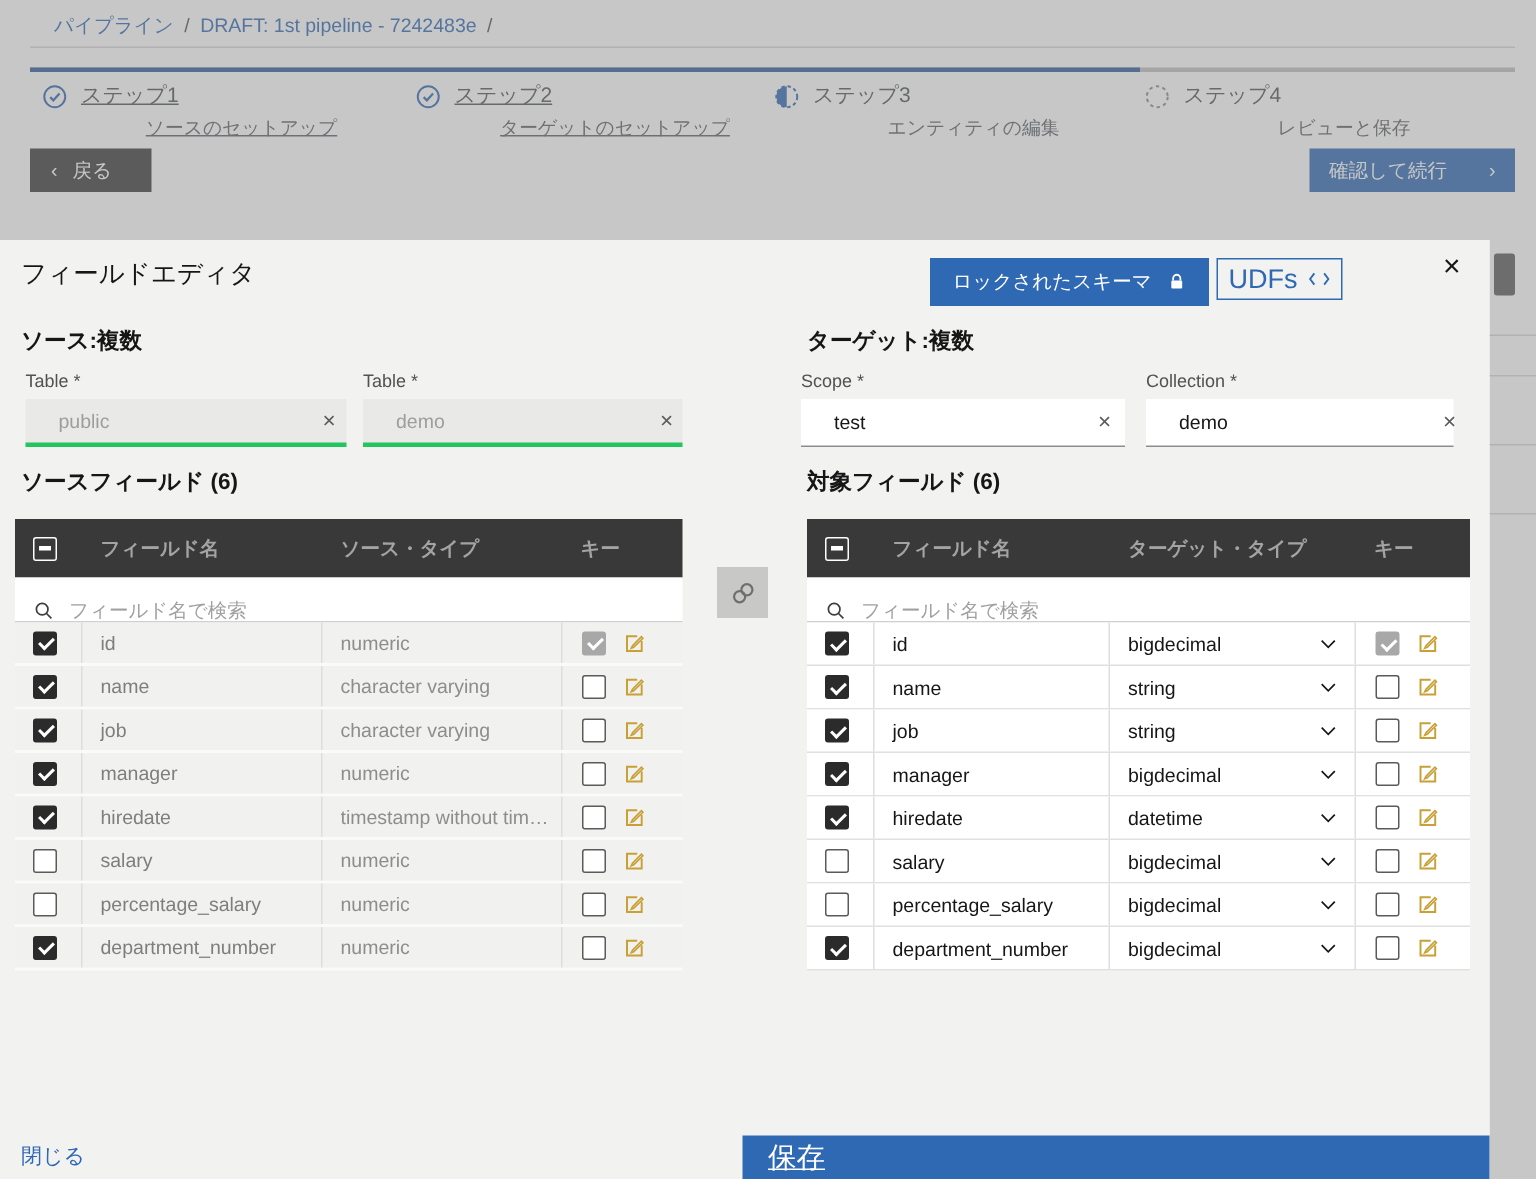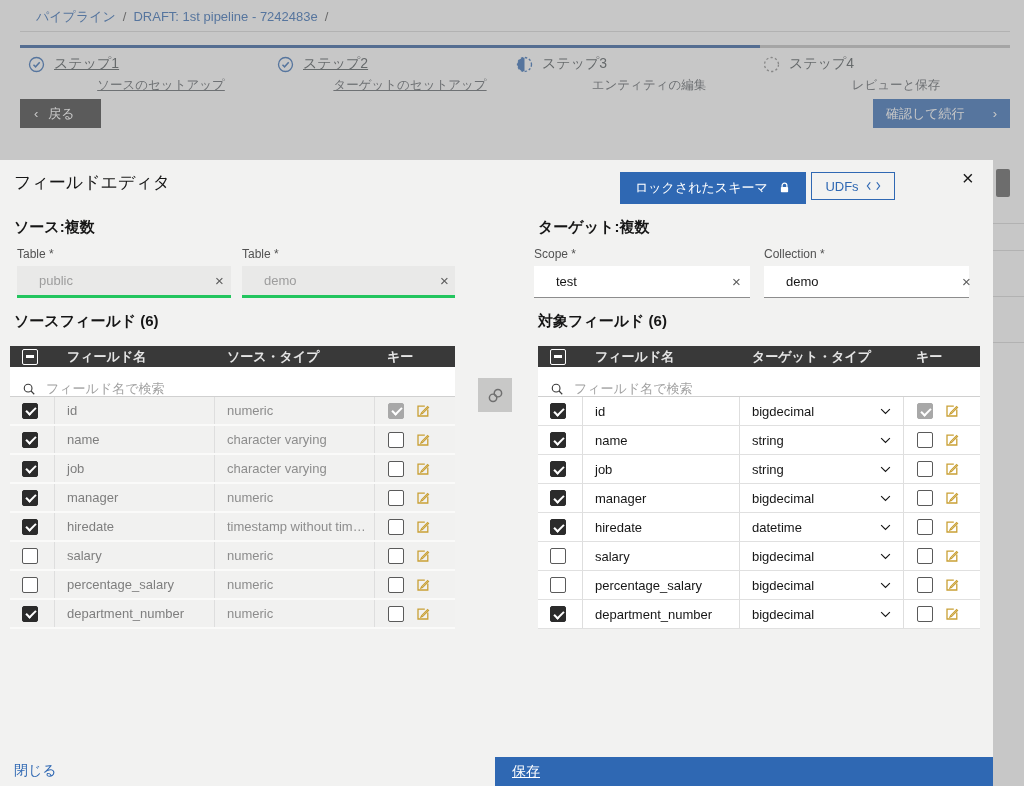--- a/index.html
+++ b/index.html
@@ -34,40 +34,40 @@
   
   .dim { background:rgba(134,134,134,0.46); z-index:5; }
   .scroll-thumb { left:996px; top:169px; width:14px; height:28px; background:#6d6d6d; border-radius:2px; z-index:6; }
 
   
   .modal { left:0; top:160px; width:993px; height:626px; background:#f2f2f1; z-index:10; }
   .modal-title { left:14px; top:11px; font-size:17px; color:#161616; }
   .lock-btn { left:620px; top:12px; height:28px; background:#2f68b3; color:#fff; border:none;
               font-size:13px; display:flex; align-items:center; gap:10px; padding:16px 15px; cursor:pointer; }
   .udfs-btn { left:811px; top:12px; height:28px; width:84px; background:transparent; border:1px solid #2f68b3;
-              color:#2f68b3; font-size:13px; display:flex; align-items:center; justify-content:center; gap:7px; cursor:pointer; }
+              color:#2f68b3; font-size:18px; display:flex; align-items:center; justify-content:center; gap:7px; cursor:pointer; }
   .close-x { left:962px; top:8px; font-size:20px; color:#161616; cursor:pointer; line-height:1; }
 
   .sec-heading { font-size:15px; font-weight:700; color:#161616; top:58px; }
   .fld-label { font-size:12px; color:#525252; top:87px; }
   .search-box { top:106px; height:32px; display:flex; align-items:center; padding:0 10px 0 12px; }
   .search-box.gray { background:#e9e9e8; border-bottom:3px solid #22c55e; }
   .search-box.white { background:#fff; border-bottom:1px solid #8d8d8d; }
   .search-box input { flex:1; border:none; outline:none; background:transparent; font-size:13px; margin-left:10px;
                       font-family:inherit; color:#161616; }
   .search-box.gray input { color:#9d9d9d; }
   .clear-x { color:#5c5c5c; font-size:15px; cursor:pointer; line-height:1; }
   .list-heading { font-size:15px; font-weight:700; color:#161616; top:152px; }
 
   
   .ftable { top:186px; font-size:13px; }
   .trow, .thead-row { display:grid; align-items:center; }
   .src .trow, .src .thead-row { grid-template-columns:45px 160px 160px 80px; }
   .tgt .trow, .tgt .thead-row { grid-template-columns:45px 157px 164px 76px; }
-  .thead-row { height:21px; background:#393939; color:#e5e5e5; font-weight:700; }
+  .thead-row { height:39px; background:#393939; color:#a3a3a3; font-weight:700; }
   .thead-row .hc { padding-left:12px; }
   .tsearch { height:30px; background:#fff; border-bottom:1px solid #d0d0d0; display:flex; align-items:flex-end; padding:0 12px; }
   .tsearch input { flex:1; border:none; outline:none; font-size:13px; margin-left:10px; font-family:inherit; color:#161616; }
   .tsearch input::placeholder { color:#a0a0a0; }
   .trow { height:29px; }
   .src .trow { background:#f1f1f0; border-bottom:2px solid #fafaf9; }
   .tgt .trow { background:#ffffff; border-bottom:1px solid #e0e0e0; }
   .tcell { height:100%; display:flex; align-items:center; padding-left:12px; overflow:hidden; }
   .trow .tcell:not(:last-child) { border-right:1px solid #dedede; }
   .src .tcell.name { color:#7e7e7e; }
@@ -85,21 +85,21 @@
   .cb.disabled { background:#a8a8a8; border-color:#a8a8a8; }
   .cb.indet { background:transparent; border-color:#fff; }
   .cb.indet::after { content:""; position:absolute; left:2.5px; top:5.5px; width:8px; height:2.5px; background:#fff; }
 
   .edit-ic { cursor:pointer; display:flex; }
   .link-btn { left:478px; top:218px; width:34px; height:34px; background:#c8c8c7; border:none; display:flex;
               align-items:center; justify-content:center; cursor:pointer; }
 
   .close-link { left:14px; top:602px; font-size:14px; color:#2f68b3; cursor:pointer; text-decoration:none; }
   .save-btn { left:495px; top:597px; width:498px; height:29px; background:#2f68b3; border:none; color:#fff;
-              font-size:14px; text-align:left; padding-left:17px; cursor:pointer;text-decoration:underline; }
+              font-size:19px; text-align:left; padding-left:17px; cursor:pointer;text-decoration:underline; }
 </style>
 </head>
 <body>
 
 <div class="page">
 
   <div class="underlay">
     <div class="abs breadcrumb">
       <a href="#">パイプライン</a><span class="crumb-sep">/</span><a href="#">DRAFT: 1st pipeline - 7242483e</a><span class="crumb-sep">/</span>
     </div>

